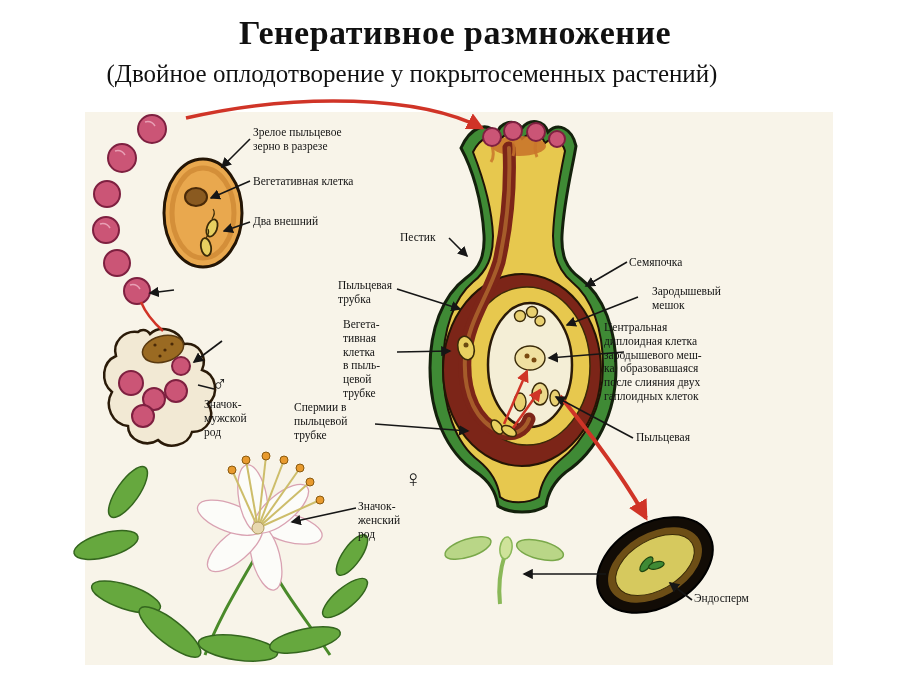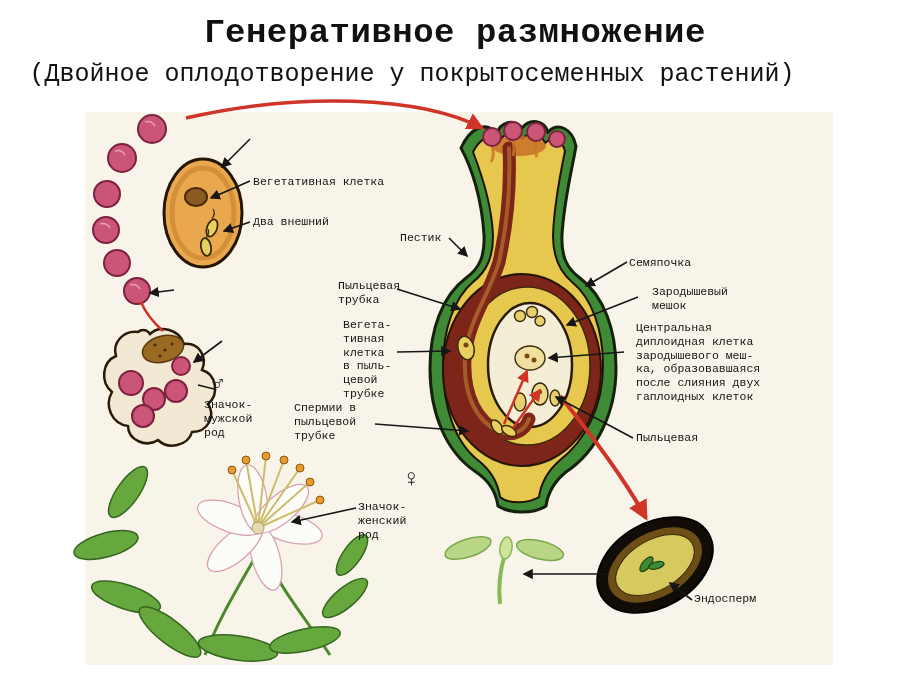--- a/index.html
+++ b/index.html
@@ -1,17 +1,17 @@
 <!DOCTYPE html>
 <html><head>
 <meta charset="utf-8">
 <style>
   html,body{margin:0;padding:0;background:#ffffff;}
   .page{position:relative;width:910px;height:683px;background:#ffffff;overflow:hidden;
-        font-family:Liberation Mono, monospace;color:#111;}
+        font-family:Liberation Serif, serif;color:#111;}
   .title{position:absolute;top:14px;left:0;width:910px;text-align:center;
          font-size:34px;font-weight:bold;letter-spacing:.5px;}
   .subtitle{position:absolute;top:60px;left:0;width:824px;text-align:center;
             font-size:25px;font-weight:400;}
   .art{position:absolute;top:0;left:0;width:910px;height:683px;}
   .lbl{position:absolute;font-size:11.5px;line-height:1.2;white-space:pre-line;
        color:#141414;letter-spacing:0;}
   .sym{position:absolute;font-weight:bold;color:#141414;}
   .sym-male{left:212px;top:372px;font-size:21px;}
   .sym-female{left:404px;top:466px;font-size:24px;}
@@ -219,20 +219,22 @@
       <path d="M 638 297 L 567 325" marker-end="url(#mb)"></path>
       <path d="M 624 352 L 549 358" marker-end="url(#mb)"></path>
       <path d="M 633 438 L 556 397" marker-end="url(#mb)"></path>
       <path d="M 692 600 L 670 583" marker-end="url(#mb)"></path>
       <path d="M 356 508 L 292 522" marker-end="url(#mb)"></path>
       <path d="M 606 574 L 524 574" marker-end="url(#mb)"></path>
       <path d="M 214 389 L 198 385"></path>
     </g>
   </svg>
 
+  <div class="lbl" style="left:253px;top:126px">Зрелое пыльцевое
+зерно в разрезе</div>
   <div class="lbl" style="left:253px;top:175px">Вегетативная клетка</div>
   <div class="lbl" style="left:253px;top:215px">Два внешний</div>
   <div class="lbl" style="left:338px;top:279px">Пыльцевая
 трубка</div>
   <div class="lbl" style="left:400px;top:231px">Пестик</div>
   <div class="lbl" style="left:343px;top:318px">Вегета-
 тивная
 клетка
 в пыль-
 цевой
@@ -240,21 +242,21 @@
   <div class="sym sym-male">♂</div>
   <div class="lbl" style="left:204px;top:398px">Значок-
 мужской
 род</div>
   <div class="lbl" style="left:294px;top:401px">Спермии в
 пыльцевой
 трубке</div>
   <div class="lbl" style="left:629px;top:256px">Семяпочка</div>
   <div class="lbl" style="left:652px;top:285px">Зародышевый
 мешок</div>
-  <div class="lbl" style="left:636px;top:321px">Центральная
+  <div class="lbl" style="left:604px;top:321px">Центральная
 диплоидная клетка
 зародышевого меш-
 ка, образовавшаяся
 после слияния двух
 гаплоидных клеток</div>
   <div class="lbl" style="left:636px;top:431px">Пыльцевая</div>
   <div class="sym sym-female">♀</div>
   <div class="lbl" style="left:358px;top:500px">Значок-
 женский
 род</div>

